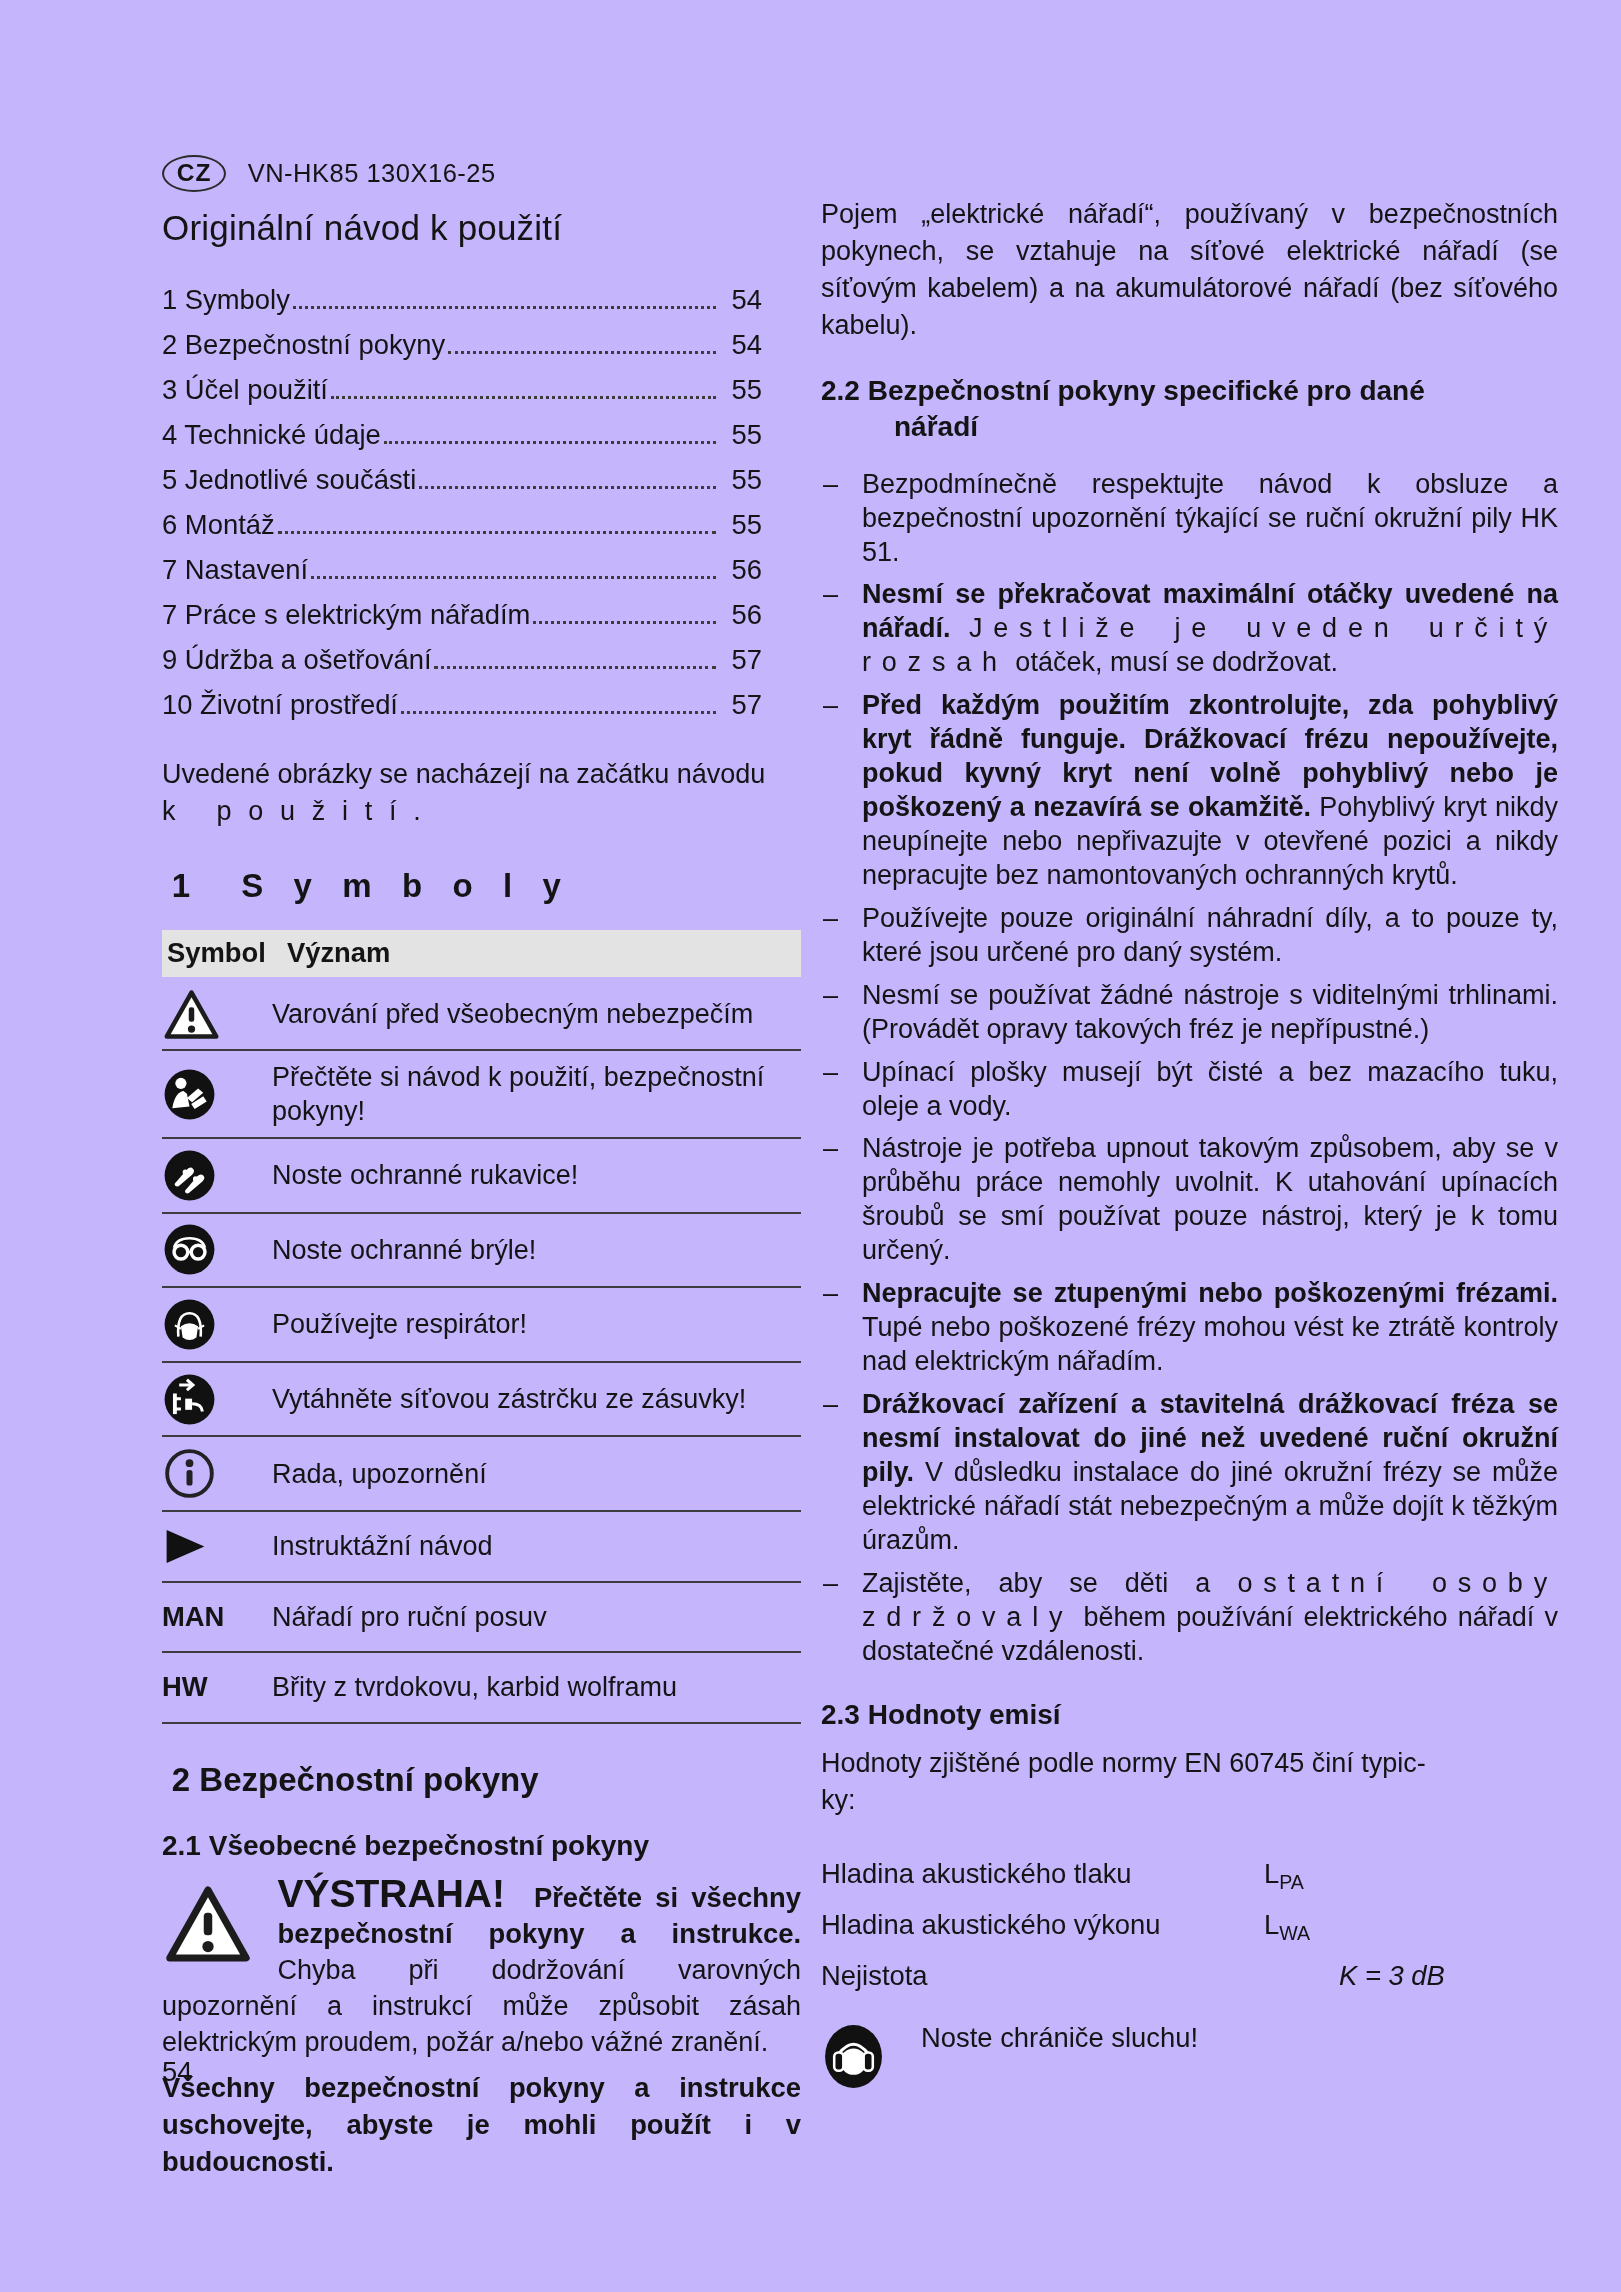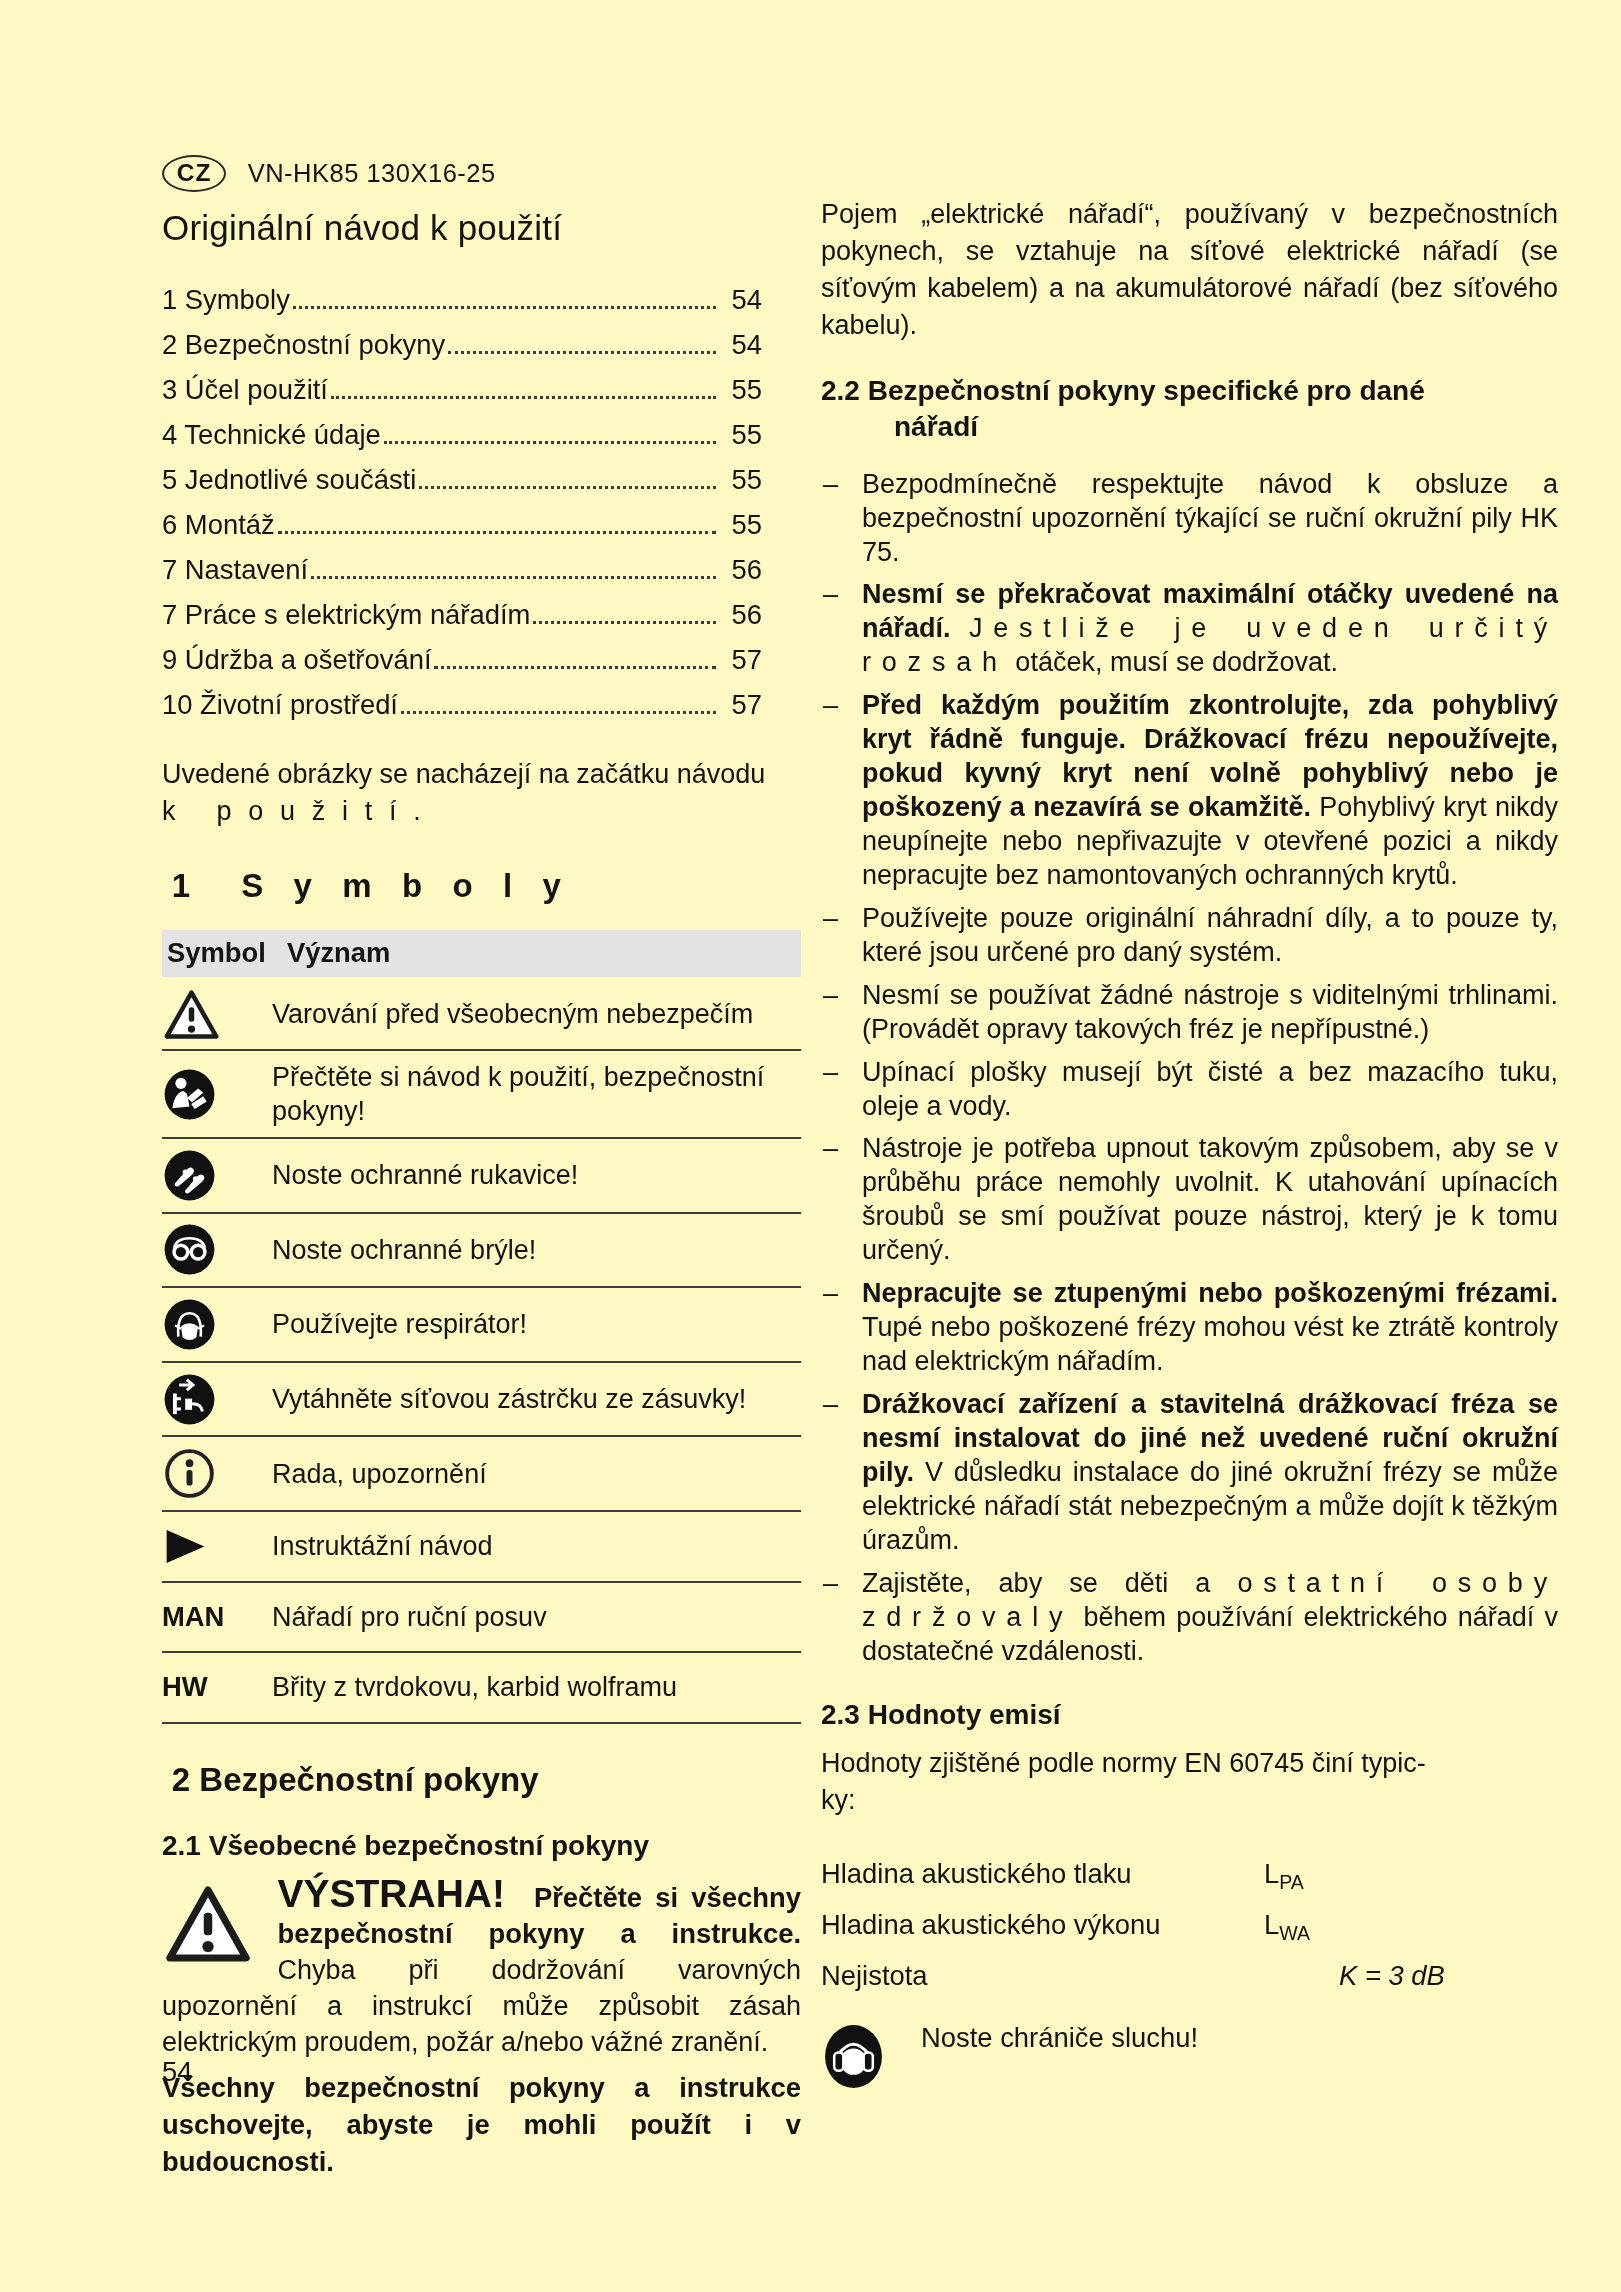--- a/index.html
+++ b/index.html
@@ -1,17 +1,17 @@
 <!DOCTYPE html>
 <html lang="cs"><head>
 <meta charset="utf-8">
 <style>
   html,body { margin:0; padding:0; background:#fff; }
   .page {
-    position:relative; width:1621px; height:2293px; background:#fef9c3;
+    position:relative; width:1621px; height:2293px; background:#c4b5fd;
     color:#141414; font-family:"Liberation Sans","DejaVu Sans",sans-serif;
     overflow:hidden;
   }
   .col-left  { position:absolute; left:162px; top:155px; width:639px; }
   .col-right { position:absolute; left:821px; top:196px; width:737px; }
 
   
   .brand-row { display:flex; align-items:center; gap:21.6px; }
   .cz-badge {
     border:2.9px solid #2a2a2a; border-radius:50%;
@@ -284,21 +284,21 @@
 
   <div class="col-right">
     <p class="body">Pojem „elektrické nářadí“, používaný v bezpečnostních pokynech, se vztahuje na síťové elektrické nářadí (se síťovým kabelem) a na akumulátorové nářadí (bez síťového kabelu).</p>
 
     <h3 class="sub">
       <span>2.2 Bezpečnostní pokyny specifické pro dané</span>
       <span class="h3-line2">nářadí</span>
     </h3>
 
     <ul class="bullets" id="bullets">
-        <li><span class="dash">–</span><span class="">Bezpodmínečně respektujte návod k obsluze a bezpečnostní upozornění týkající se ruční okružní pily HK 75.</span></li>
+        <li><span class="dash">–</span><span class="">Bezpodmínečně respektujte návod k obsluze a bezpečnostní upozornění týkající se ruční okružní pily HK 51.</span></li>
         <li><span class="dash">–</span><span class="seg-bold">Nesmí se překračovat maximální otáčky uvedené na nářadí.</span> <span class="seg-spaced">Jestliže je uveden určitý rozsah</span> <span class="">otáček, musí se dodržovat.</span></li>
         <li><span class="dash">–</span><span class="seg-bold">Před každým použitím zkontrolujte, zda pohyblivý kryt řádně funguje. Drážkovací frézu nepoužívejte, pokud kyvný kryt není volně pohyblivý nebo je poškozený a nezavírá se okamžitě.</span> <span class="">Pohyblivý kryt nikdy neupínejte nebo nepřivazujte v otevřené pozici a nikdy nepracujte bez namontovaných ochranných krytů.</span></li>
         <li><span class="dash">–</span><span class="">Používejte pouze originální náhradní díly, a to pouze ty, které jsou určené pro daný systém.</span></li>
         <li><span class="dash">–</span><span class="">Nesmí se používat žádné nástroje s viditelnými trhlinami. (Provádět opravy takových fréz je nepřípustné.)</span></li>
         <li><span class="dash">–</span><span class="">Upínací plošky musejí být čisté a bez mazacího tuku, oleje a vody.</span></li>
         <li><span class="dash">–</span><span class="">Nástroje je potřeba upnout takovým způsobem, aby se v průběhu práce nemohly uvolnit. K utahování upínacích šroubů se smí používat pouze nástroj, který je k tomu určený.</span></li>
         <li><span class="dash">–</span><span class="seg-bold">Nepracujte se ztupenými nebo poškozenými frézami.</span> <span class="">Tupé nebo poškozené frézy mohou vést ke ztrátě kontroly nad elektrickým nářadím.</span></li>
         <li><span class="dash">–</span><span class="seg-bold">Drážkovací zařízení a stavitelná drážkovací fréza se nesmí instalovat do jiné než uvedené ruční okružní pily.</span> <span class="">V důsledku instalace do jiné okružní frézy se může elektrické nářadí stát nebezpečným a může dojít k těžkým úrazům.</span></li>
         <li><span class="dash">–</span><span class="">Zajistěte, aby se děti a</span> <span class="seg-spaced">ostatní osoby zdržovaly</span> <span class="">během používání elektrického nářadí v dostatečné vzdálenosti.</span></li>
       </ul>

